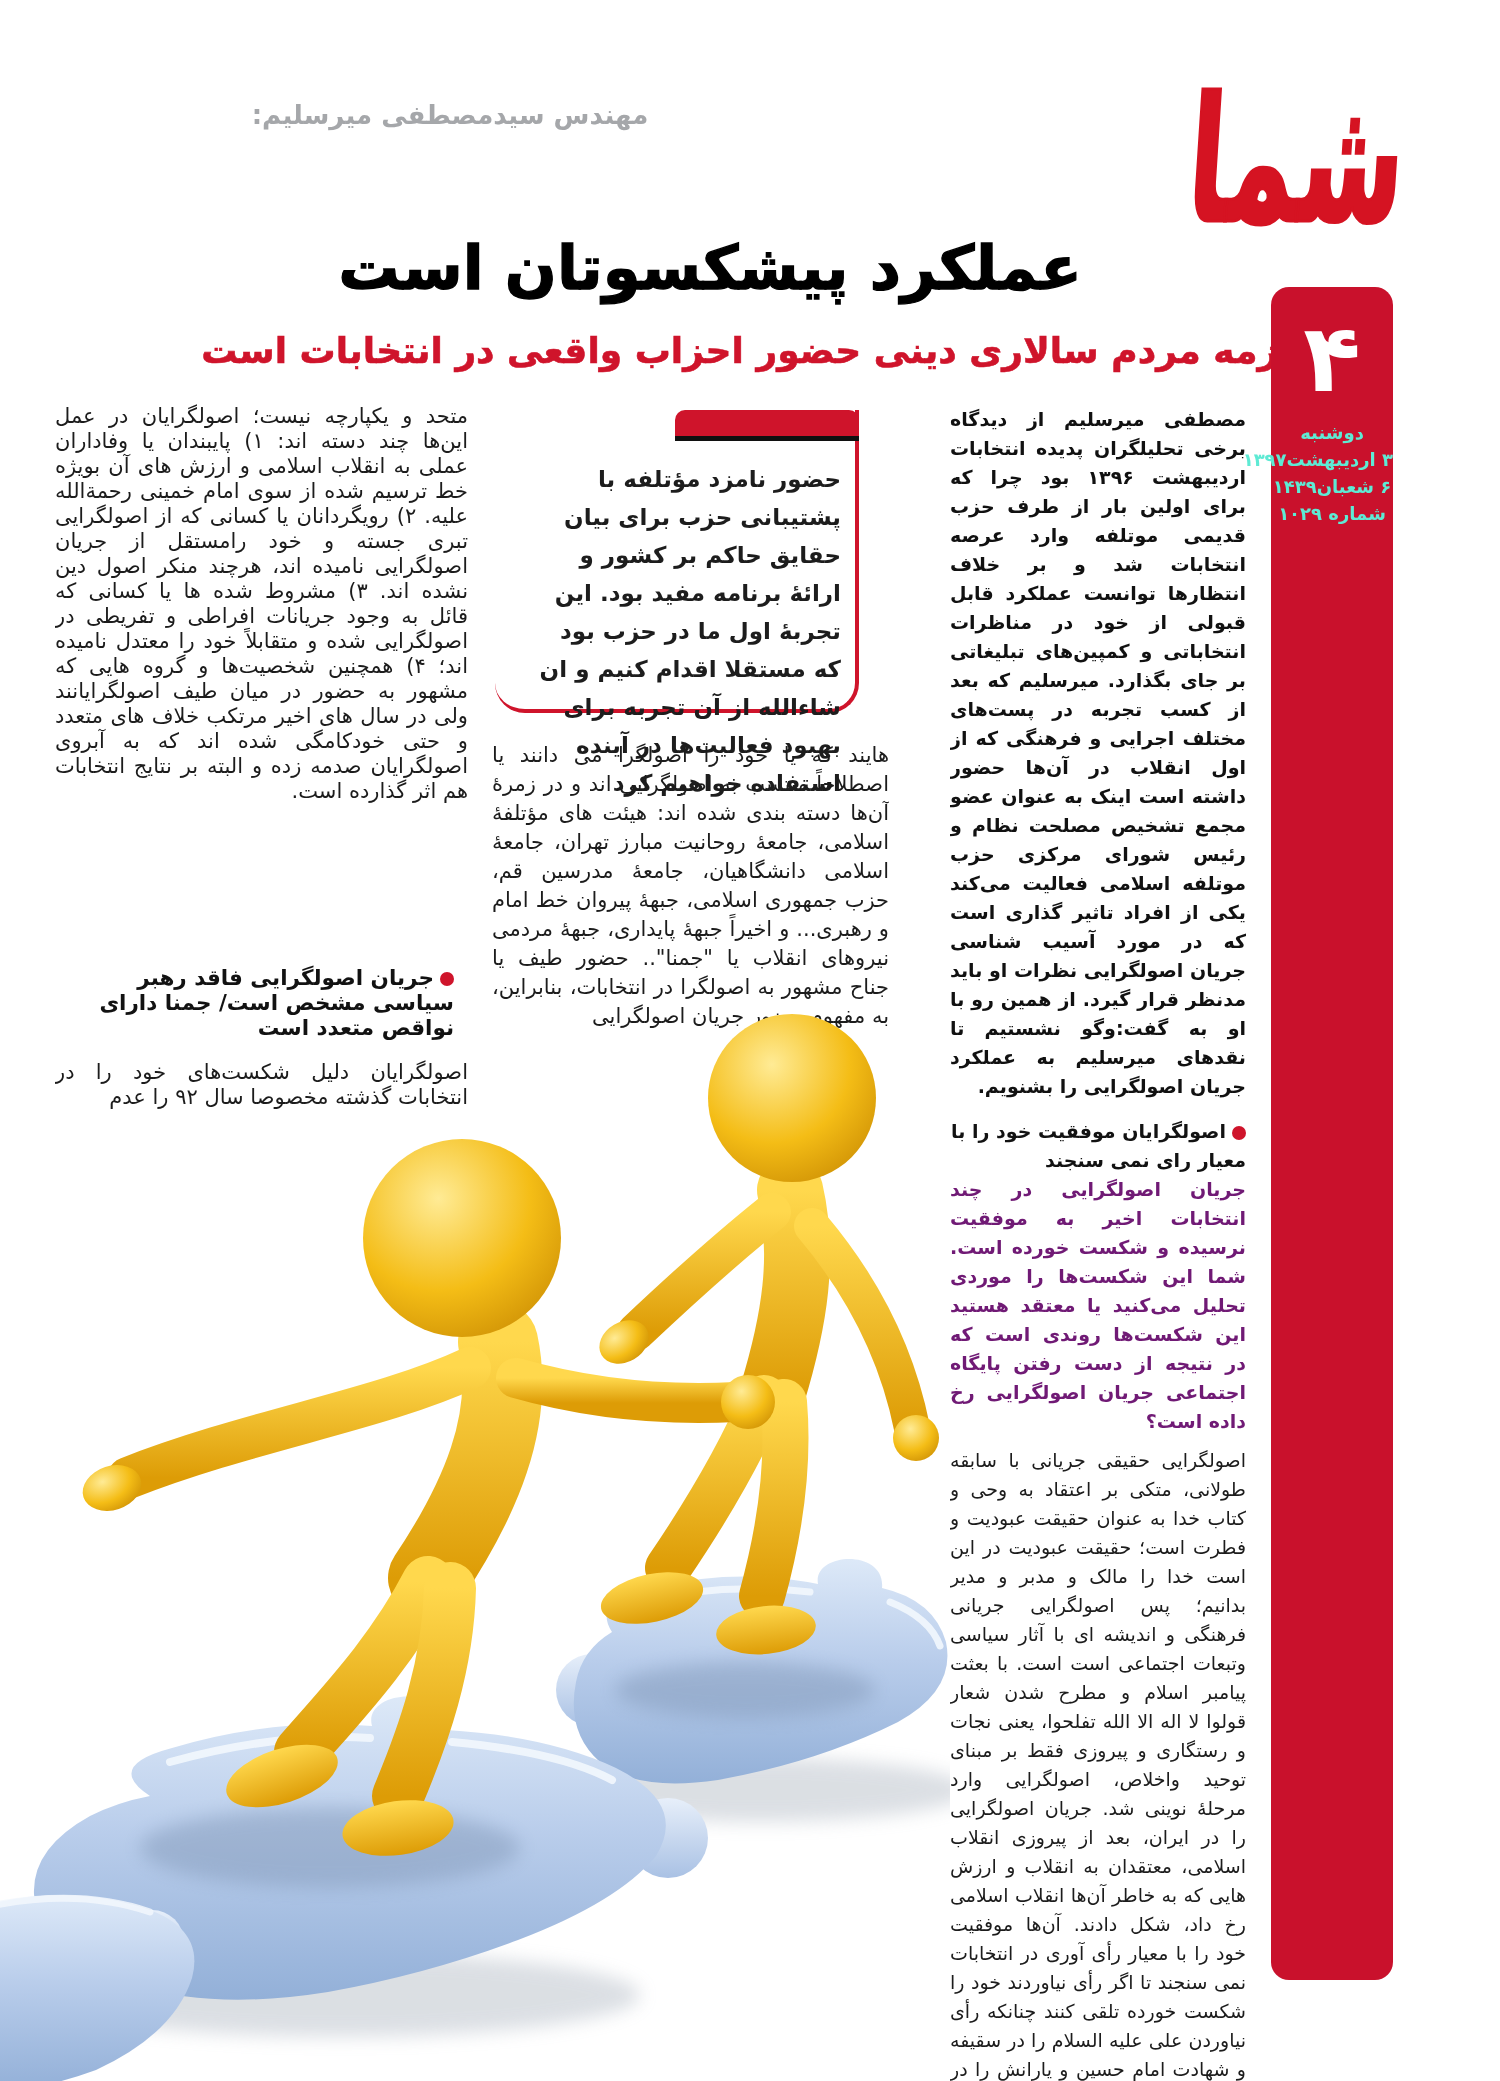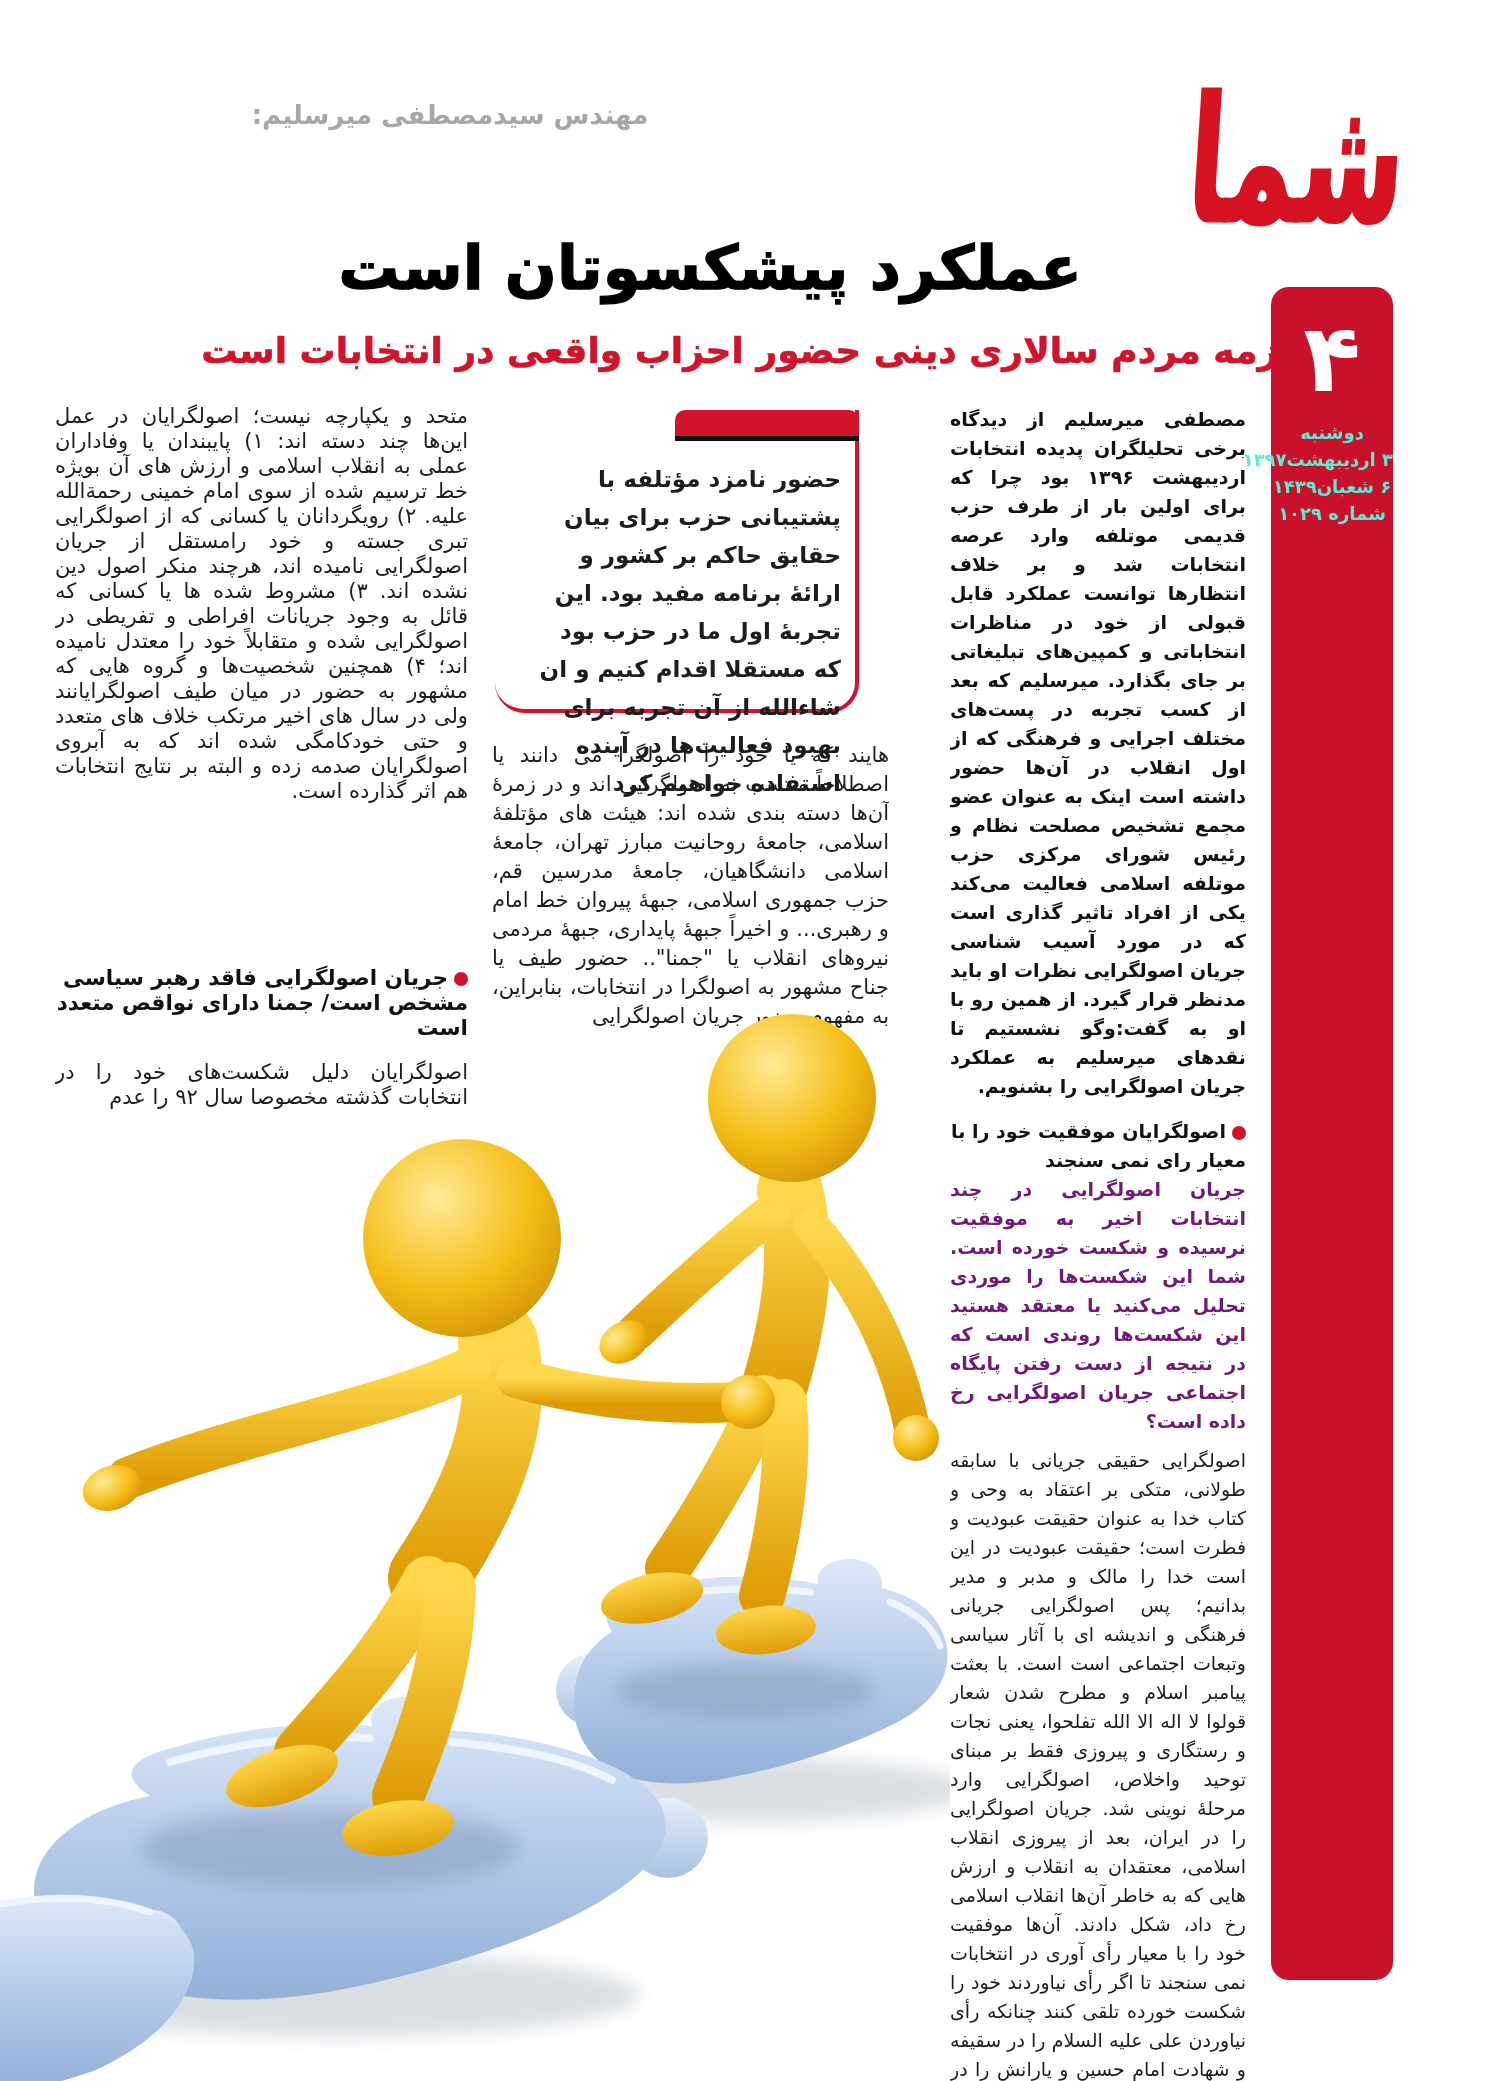--- a/index.html
+++ b/index.html
@@ -35,21 +35,21 @@
   .col-right .q{ font-weight:bold; color:#701a75; margin-bottom:10px; }
   .col-right .ans{ margin-bottom:10px; }
   .subhead-block{ font-weight:bold; color:#121212; margin:8px 0 12px; text-align:right; }
   .bullet{ display:inline-block; width:14px; height:14px; border-radius:50%;
            background:#cf142b; margin-left:6px; vertical-align:middle; }
   .col-mid{ left:492px; top:410px; width:397px; }
   .col-mid .flow{ margin-top:28px; font-size:21px; line-height:29px;
                   height:305px; overflow:hidden; }
   .col-left{ left:55px; top:404px; width:413px; font-size:21px; line-height:25px; }
   .col-left .body1{ height:535px; overflow:hidden; }
-  .col-left .subhead-block{ font-size:21.5px; margin:26px 0 20px; }
+  .col-left .subhead-block{ font-size:21.5px; margin:26px 14px 20px; }
   .col-left .tail{ height:70px; overflow:hidden; }
   
   .quote-box{
     position:relative; box-sizing:border-box; width:364px; margin-right:30px;
     height:303px; border-left:none;
     border-right:4px solid #cf142b; border-bottom:4px solid #cf142b;
     border-radius:0 0 30px 30px; padding:50px 14px 10px 6px;
   }
   .quote-bar{ position:absolute; top:0; right:-4px; width:184px; height:26px;
               background:#cf142b; border-radius:10px 10px 0 0; }

